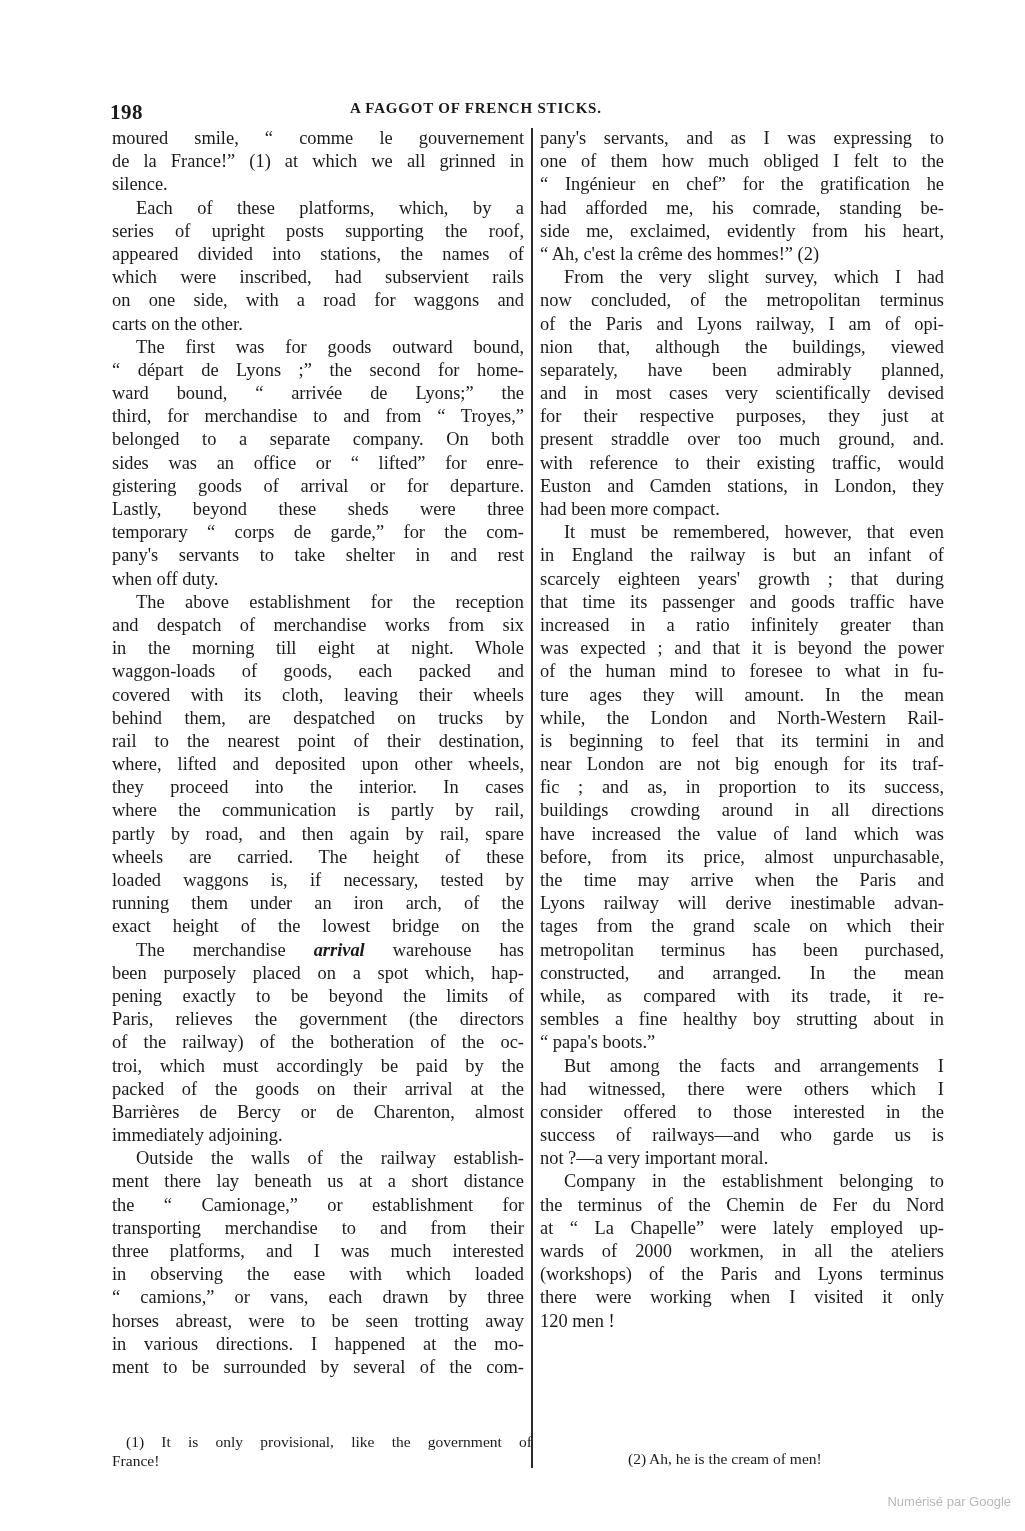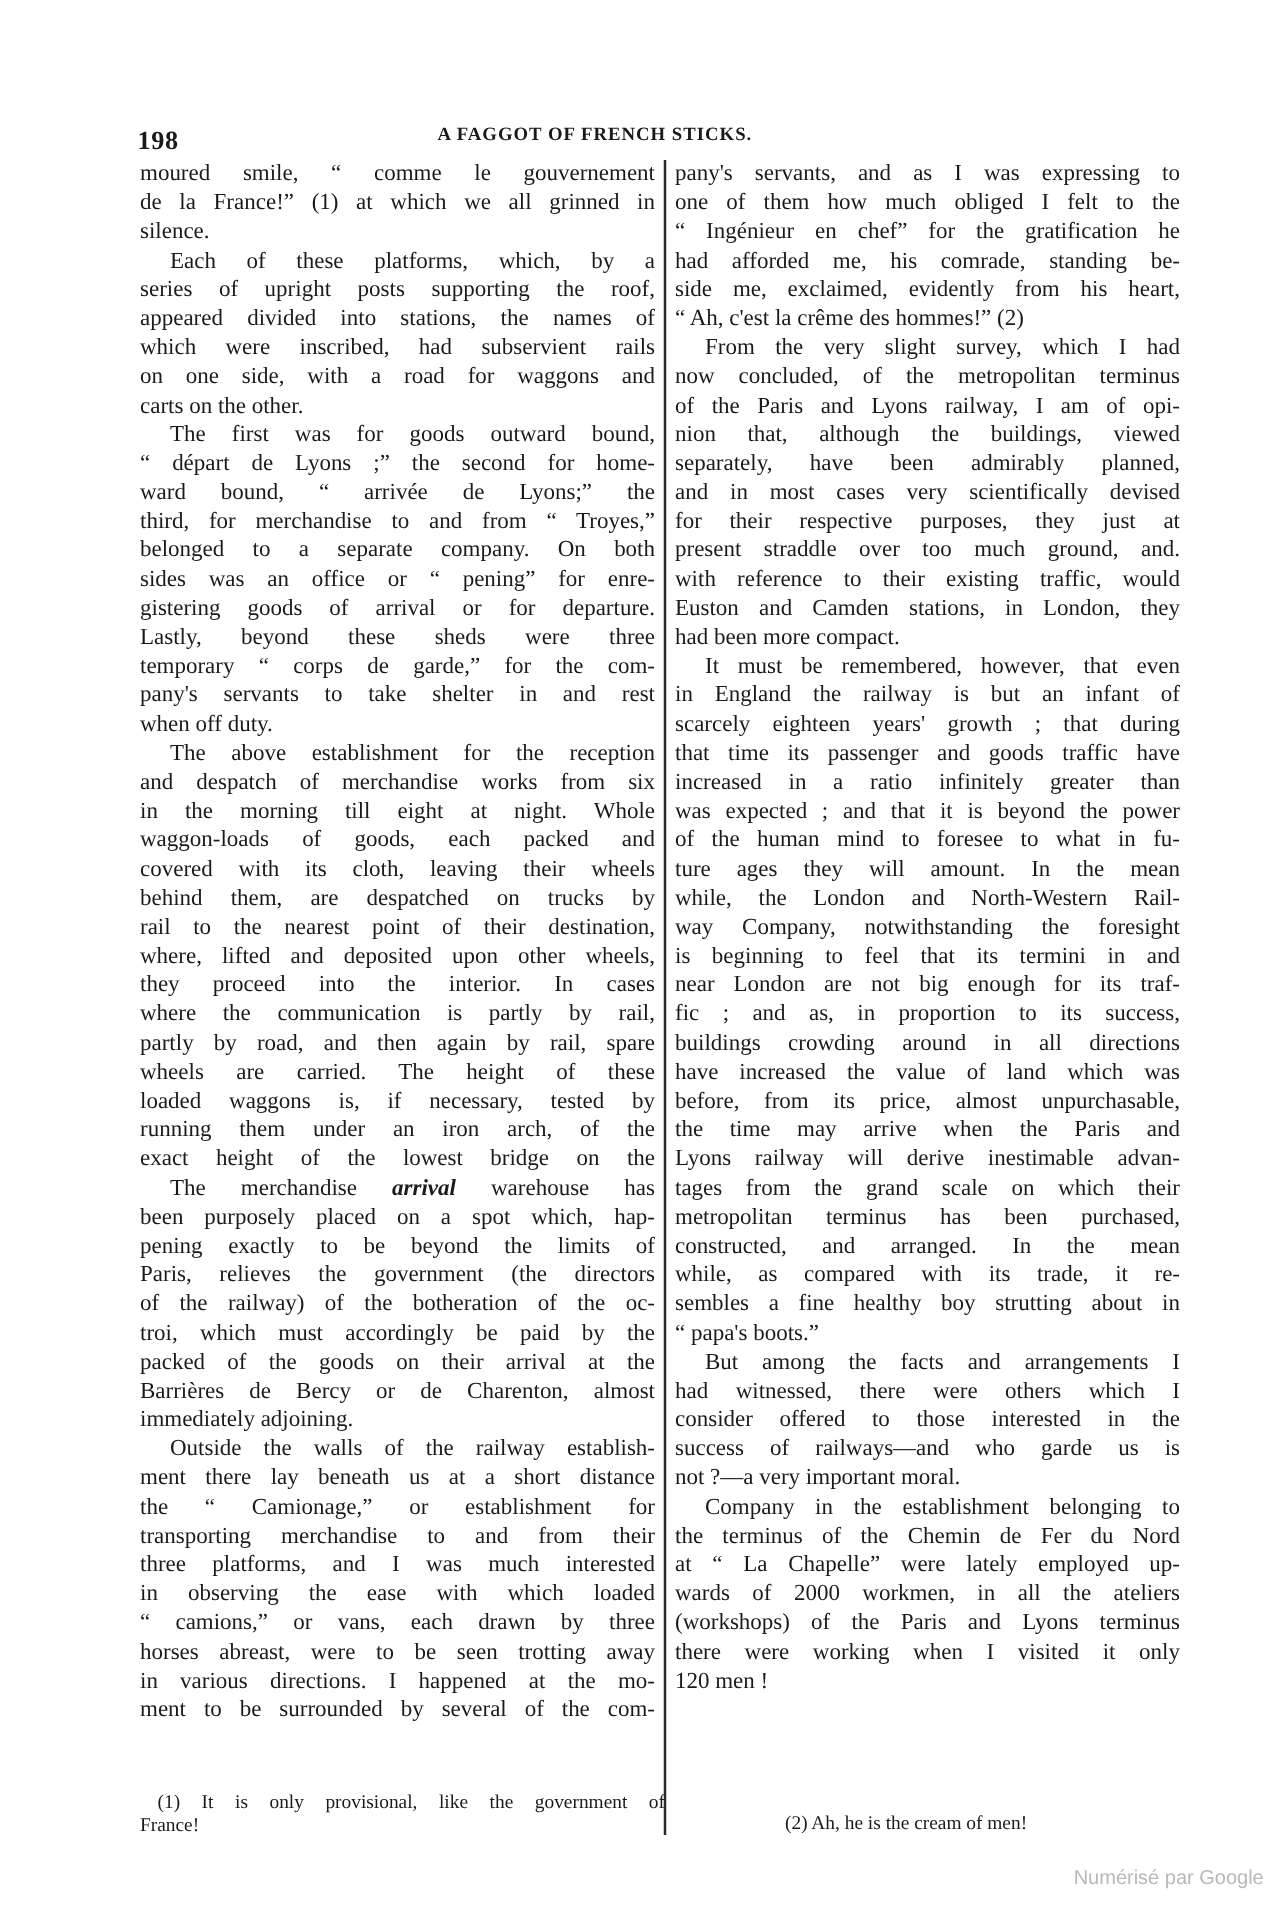--- a/index.html
+++ b/index.html
@@ -13,21 +13,21 @@
   .line { height: 23.2px; line-height: 23.2px; font-size: 18.4px; white-space: nowrap;
           text-align: justify; text-align-last: justify; overflow: visible; }
   .line.last { text-align-last: left; }
   .line.indent { padding-left: 24px; }
   .col-rule { position: absolute; left: 531px; top: 128px; width: 2px; height: 1340px; background: #2a2a2a; }
   .footnote { position: absolute; font-size: 15.5px; font-weight: normal; line-height: 19px; margin-top: 16px; }
   .fn-left { left: 112px; top: 1416px; width: 420px; }
   .fn-left .fn-line1 { padding-left: 14px; text-align: justify; text-align-last: justify; white-space: nowrap; }
   .fn-right { left: 628px; top: 1433px; }
   .watermark { position: absolute; right: 14px; top: 1494px; font-family: "Liberation Sans", "DejaVu Sans", sans-serif;
-               font-size: 16px; color: #b8b8b8; }
+               font-size: 13px; color: #b8b8b8; }
   em { font-style: italic; font-weight: bold; }
 </style>
 </head>
 <body>
 
 <div>
   <div class="page-number">198</div>
   <div class="running-head">A FAGGOT OF FRENCH STICKS.</div>
 
   <div class="col col-left" id="col-left">
@@ -38,21 +38,21 @@
       <div class="line">series of upright posts supporting the roof,</div>
       <div class="line">appeared divided into stations, the names of</div>
       <div class="line">which were inscribed, had subservient rails</div>
       <div class="line">on one side, with a road for waggons and</div>
       <div class="line last">carts on the other.</div>
       <div class="line indent">The first was for goods outward bound,</div>
       <div class="line">“ départ de Lyons ;” the second for home-</div>
       <div class="line">ward bound, “ arrivée de Lyons;” the</div>
       <div class="line">third, for merchandise to and from “ Troyes,”</div>
       <div class="line">belonged to a separate company. On both</div>
-      <div class="line">sides was an office or “ pening” for enre-</div>
+      <div class="line">sides was an office or “ lifted” for enre-</div>
       <div class="line">gistering goods of arrival or for departure.</div>
       <div class="line">Lastly, beyond these sheds were three</div>
       <div class="line">temporary “ corps de garde,” for the com-</div>
       <div class="line">pany's servants to take shelter in and rest</div>
       <div class="line last">when off duty.</div>
       <div class="line indent">The above establishment for the reception</div>
       <div class="line">and despatch of merchandise works from six</div>
       <div class="line">in the morning till eight at night. Whole</div>
       <div class="line">waggon-loads of goods, each packed and</div>
       <div class="line">covered with its cloth, leaving their wheels</div>
@@ -107,21 +107,20 @@
       <div class="line last">had been more compact.</div>
       <div class="line indent">It must be remembered, however, that even</div>
       <div class="line">in England the railway is but an infant of</div>
       <div class="line">scarcely eighteen years' growth ; that during</div>
       <div class="line">that time its passenger and goods traffic have</div>
       <div class="line">increased in a ratio infinitely greater than</div>
       <div class="line">was expected ; and that it is beyond the power</div>
       <div class="line">of the human mind to foresee to what in fu-</div>
       <div class="line">ture ages they will amount. In the mean</div>
       <div class="line">while, the London and North-Western Rail-</div>
-      <div class="line">way Company, notwithstanding the foresight</div>
       <div class="line">is beginning to feel that its termini in and</div>
       <div class="line">near London are not big enough for its traf-</div>
       <div class="line">fic ; and as, in proportion to its success,</div>
       <div class="line">buildings crowding around in all directions</div>
       <div class="line">have increased the value of land which was</div>
       <div class="line">before, from its price, almost unpurchasable,</div>
       <div class="line">the time may arrive when the Paris and</div>
       <div class="line">Lyons railway will derive inestimable advan-</div>
       <div class="line">tages from the grand scale on which their</div>
       <div class="line">metropolitan terminus has been purchased,</div>

